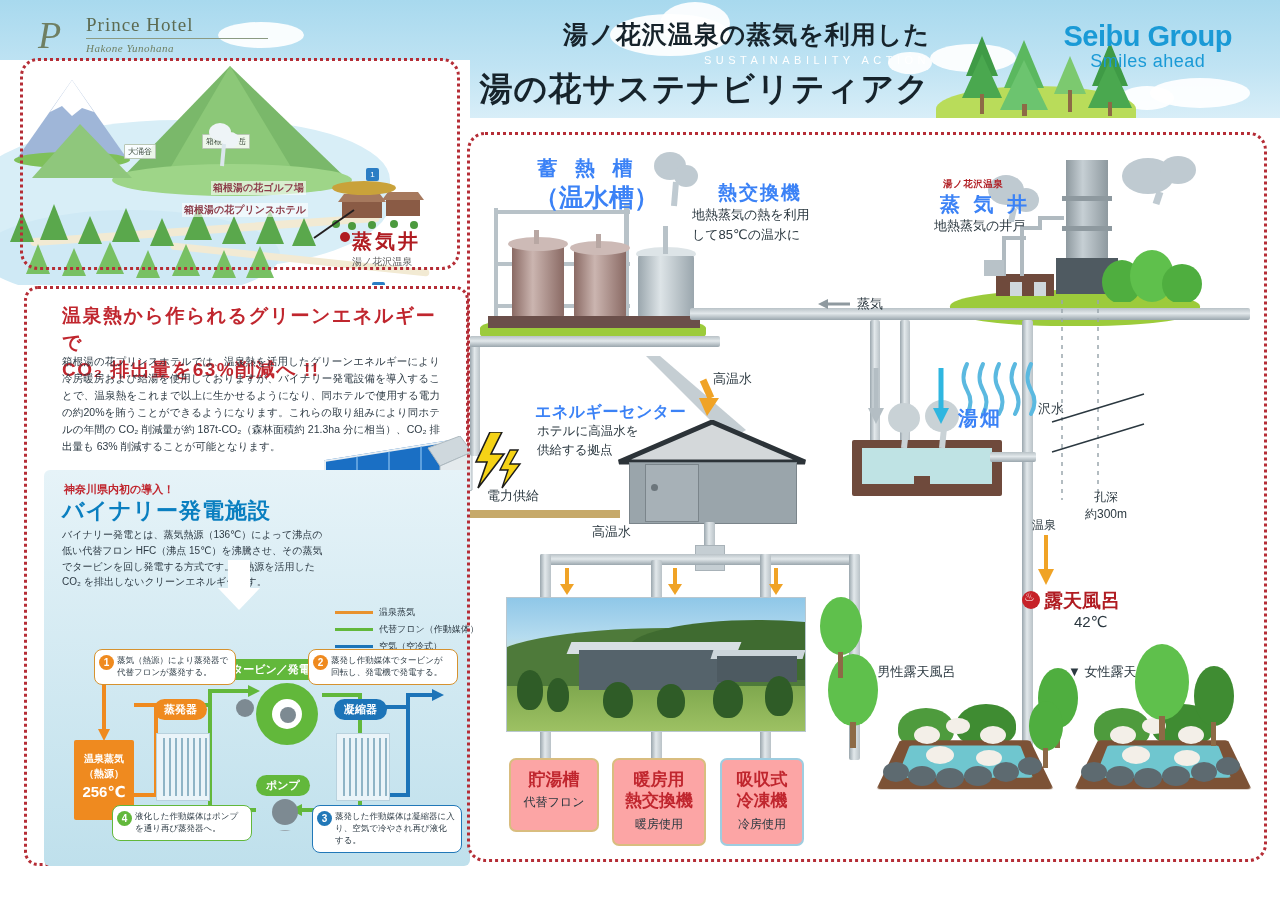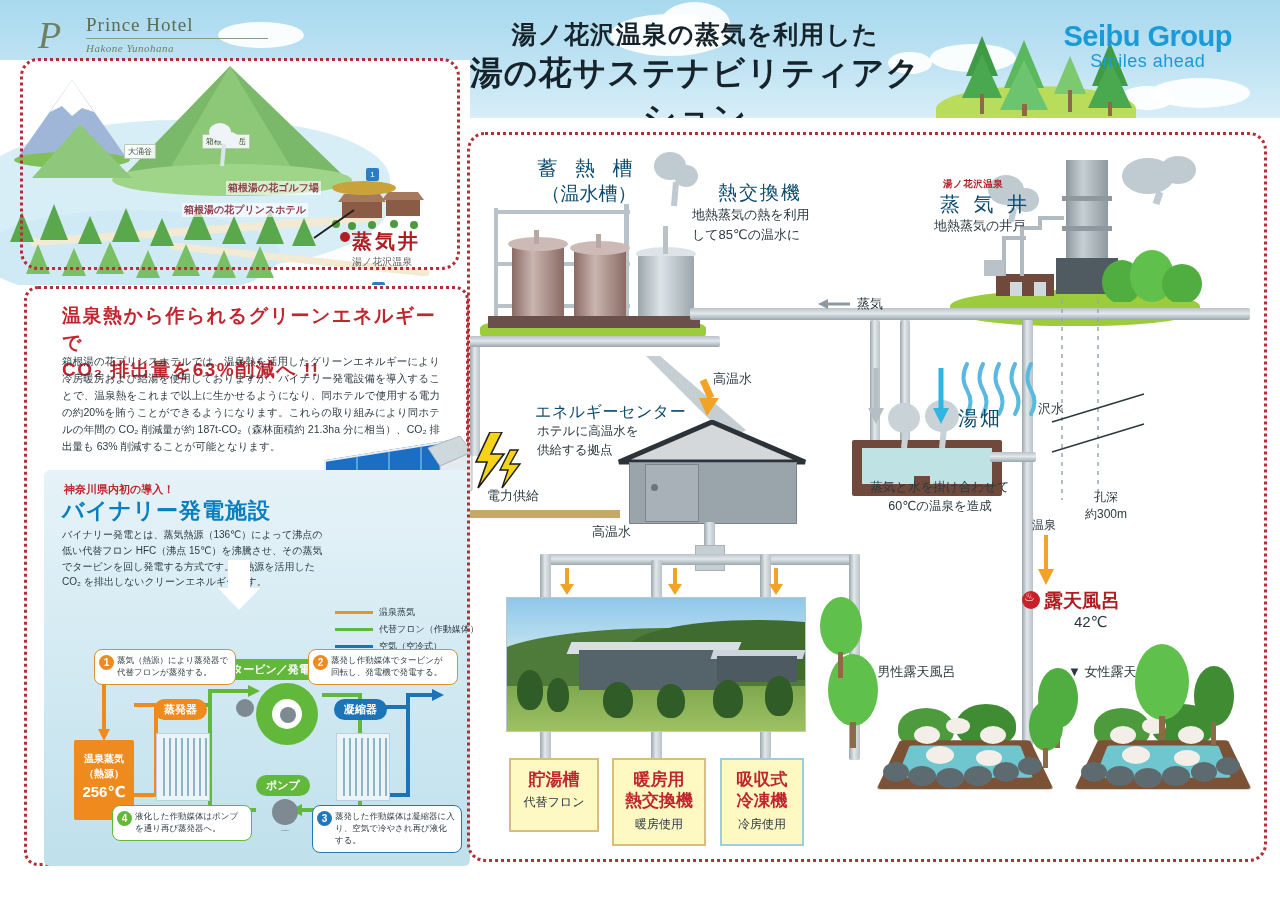--- a/index.html
+++ b/index.html
@@ -25,21 +25,21 @@
   }
   #logo-prince .ph {
     font-family:"Liberation Serif",serif; font-size:19px; color:#5c6b52;
     letter-spacing:1px; border-bottom:1px solid #8b9a82; padding-bottom:2px;
     display:block; margin-left:48px;
   }
   #logo-prince .hy {
     font-family:"Liberation Serif",serif; font-size:11px; color:#6f7f62;
     font-style:italic; display:block; margin-left:48px; margin-top:3px; letter-spacing:.5px;
   }
-  #title-block { left:460px; top:18px; width:470px; text-align:center; }
+  #title-block { left:460px; top:18px; width:470px; text-align:right; }
   #title-line1 { font-size:25px; color:#16232b; font-weight:bold; letter-spacing:1px; }
   #title-en { font-size:11px; color:#ffffff; letter-spacing:4.5px; margin:3px 0 1px; }
   #title-line2 { font-size:33px; color:#16232b; font-weight:bold; letter-spacing:1px; }
   #logo-seibu { right:48px; top:20px; text-align:center; }
   #logo-seibu .sg {
     font-size:29px; font-weight:bold; color:#1a9ad6; letter-spacing:-.5px;
     font-family:"Liberation Sans",sans-serif;
   }
   #logo-seibu .sa { font-size:18px; color:#1a9ad6; letter-spacing:.5px; margin-top:-2px; }
   .hdr-tree { position:absolute; }
@@ -177,24 +177,24 @@
     position:absolute; width:62px; height:62px; border-radius:50%;
     background:#62b83b;
   }
   .turbine::after {
     content:''; position:absolute; left:16px; top:16px; width:30px; height:30px;
     border-radius:50%; background:#fff;
   }
   .pumpicon {
     position:absolute; width:34px; height:34px;
   }
-  .lbl-red { position:absolute; color:#0c4a6e; font-weight:normal; }
+  .lbl-red { position:absolute; color:#3b82f6; font-weight:bold; }
 
   #chikunetsu { left:528px; top:155px; font-size:20px; letter-spacing:6px; text-align:center; width:120px; }
-  #chikunetsu2 { left:519px; top:181px; font-size:19px; width:140px; text-align:center; }
+  #chikunetsu2 { left:519px; top:181px; font-size:25px; width:140px; text-align:right; }
   #hx-title { left:718px; top:180px; font-size:19px; letter-spacing:2px; }
   #hx-sub { left:692px; top:205px; font-size:13px; line-height:1.5; color:#2b3840; }
 
   #well-kana { left:943px; top:178px; font-size:9.5px; color:#b01c22; font-weight:bold; letter-spacing:.5px;}
   #well-title { left:940px; top:191px; font-size:20px; letter-spacing:4px; }
   #well-sub { left:934px; top:217px; font-size:13px; color:#2b3840; }
 
   #energy-title { left:535px; top:402px; font-size:16px; letter-spacing:.5px; }
   #energy-sub { left:537px; top:422px; font-size:12.5px; color:#2b3840; line-height:1.5; }
 
@@ -226,22 +226,22 @@
 
   .arrow-orange {
     position:absolute; width:0; height:0;
     border-left:7px solid transparent; border-right:7px solid transparent;
     border-top:11px solid #f0a326;
   }
   .arrow-stem-orange { position:absolute; width:4px; background:#f0a326; }
 
   
   .usebox {
-    position:absolute; background:#fef9c3; border:2px solid #d9bd7f;
-    text-align:center; padding-top:9px; border-radius:0;
+    position:absolute; background:#fca5a5; border:2px solid #d9bd7f;
+    text-align:center; padding-top:9px; border-radius:7px;
   }
   .usebox.blue { border-color:#9ecde0; }
   .usebox .t { font-size:17px; font-weight:bold; color:#c0262e; line-height:1.25; }
   .usebox .s { font-size:12px; color:#2b3840; margin-top:4px; }
 
   #photo {
     position:absolute; left:506px; top:597px; width:300px; height:135px;
     background:linear-gradient(#8fc7e8 0%, #b6dcef 30%, #cfe4c3 48%, #7fa84e 100%);
     overflow:hidden; border:1px solid #b9c7cf;
   }
@@ -348,20 +348,21 @@
   </svg>
 
   <div class="abs" id="logo-prince">
     <span class="mark">P</span>
     <span class="ph">Prince Hotel</span>
     <span class="hy">Hakone Yunohana</span>
   </div>
 
   <div class="abs" id="title-block">
     <div id="title-line1">湯ノ花沢温泉の蒸気を利用した</div>
+    <div id="title-en">SUSTAINABILITY ACTION</div>
     <div id="title-line2">湯の花サステナビリティアクション</div>
   </div>
 
   <div class="abs" id="logo-seibu">
     <div class="sg">Seibu Group</div>
     <div class="sa">Smiles ahead</div>
   </div>
 </div>
 
 
@@ -421,21 +422,21 @@
           <circle cx="24" cy="46" r="4"></circle>
           <circle cx="44" cy="45" r="4"></circle>
           <circle cx="66" cy="44" r="4"></circle>
           <circle cx="86" cy="45" r="4"></circle>
         </g>
   </svg>
 
   <div class="maplabel" style="left:124px;top:84px;">大涌谷</div>
   <div class="maplabel" style="left:202px;top:74px;">箱根駒ヶ岳</div>
 
-  <div class="maplabel-pink" style="left:226px;top:121px;">箱根湯の花ゴルフ場</div>
+  <div class="maplabel-pink" style="left:211px;top:121px;">箱根湯の花ゴルフ場</div>
   <div class="maplabel-pink" style="left:182px;top:143px;">箱根湯の花プリンスホテル</div>
 
   <svg style="position:absolute;left:300px;top:148px;" width="60" height="34">
     <line x1="54" y1="2" x2="14" y2="30" stroke="#231f20" stroke-width="2"></line>
   </svg>
   <div id="map-dot"></div>
   <div id="label-jouki">
     <div class="big">蒸気井</div>
     <div class="small">湯ノ花沢温泉</div>
   </div>
@@ -795,24 +796,20 @@
 <svg class="abs" style="left:931px;top:368px;" width="20" height="60">
   <line x1="10" y1="0" x2="10" y2="44" stroke="#2fb6e0" stroke-width="5"></line>
   <polygon points="10,56 2,40 18,40" fill="#2fb6e0"></polygon>
 </svg>
 <svg class="abs" style="left:866px;top:368px;" width="20" height="60">
   <line x1="10" y1="0" x2="10" y2="44" stroke="#b4bec4" stroke-width="5"></line>
   <polygon points="10,56 2,40 18,40" fill="#b4bec4"></polygon>
 </svg>
 
 <div class="abs lbl-red" id="yubatake-title">湯畑</div>
-<div class="abs" id="yubatake-sub">
-  <div>蒸気と水を掛け合わせて</div>
-  <div>60℃の温泉を造成</div>
-</div>
 <div class="abs" id="sawamizu">沢水</div>
 
 
 <svg class="abs" style="left:1046px;top:300px;" width="110" height="220">
   <line x1="16" y1="0" x2="16" y2="200" stroke="#9aa6ad" stroke-width="1.5" stroke-dasharray="4,5"></line>
   <line x1="52" y1="0" x2="52" y2="200" stroke="#9aa6ad" stroke-width="1.5" stroke-dasharray="4,5"></line>
   <line x1="6" y1="122" x2="98" y2="94" stroke="#2b3840" stroke-width="1.5"></line>
   <line x1="6" y1="152" x2="98" y2="124" stroke="#2b3840" stroke-width="1.5"></line>
 </svg>
 <div class="abs" id="kofuka">

